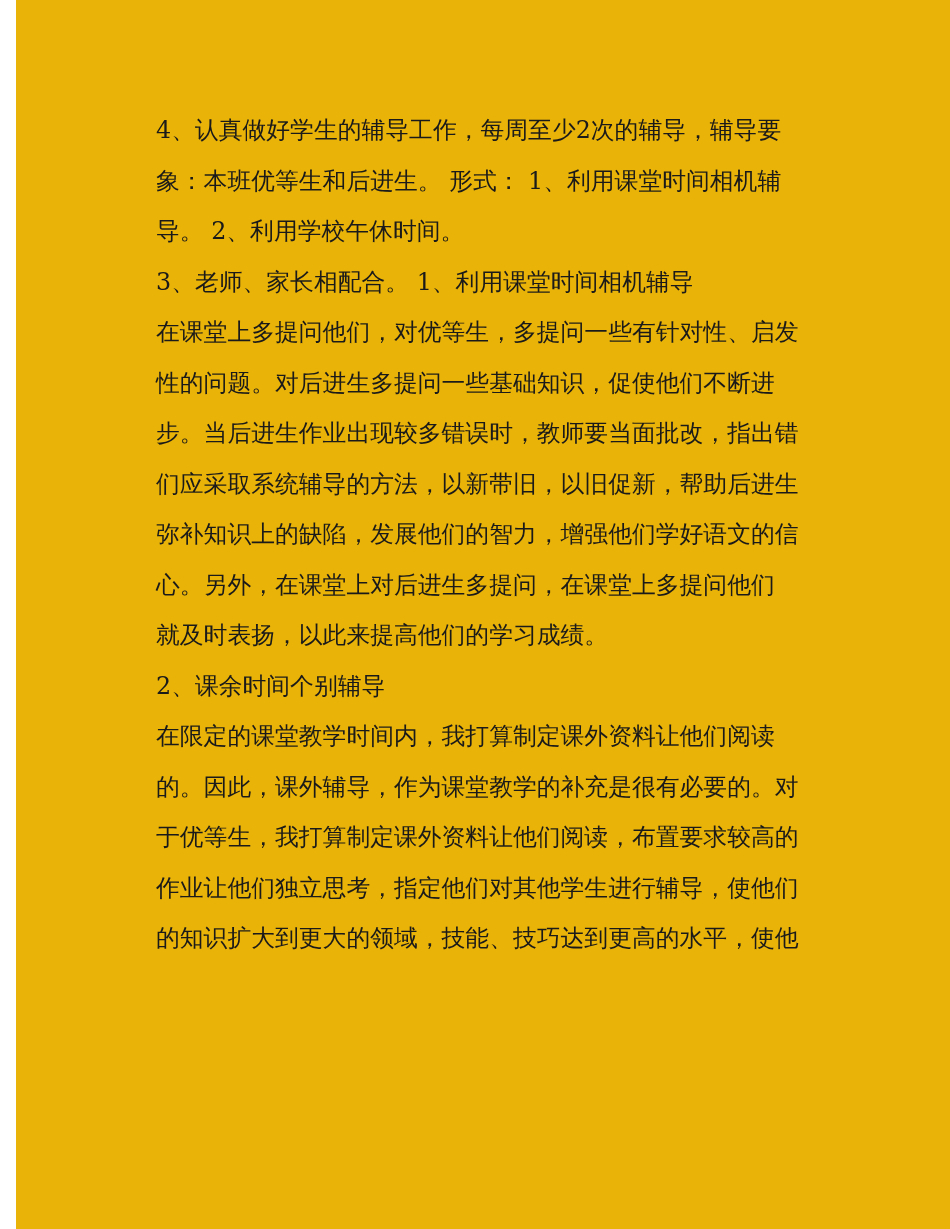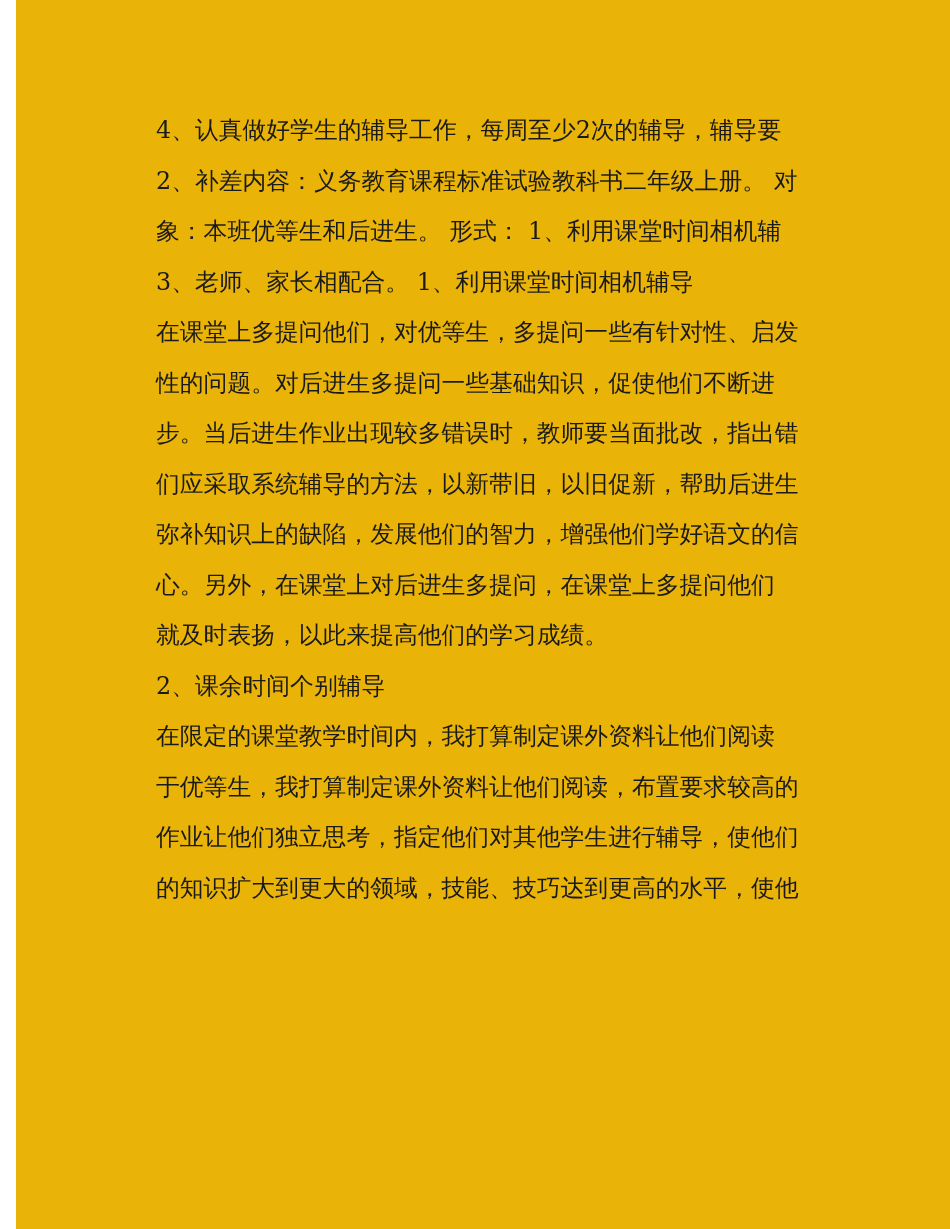--- a/index.html
+++ b/index.html
@@ -36,29 +36,30 @@
       white-space: nowrap;
       letter-spacing: 0px;
     }
   </style>
 </head>
 <body>
 
 <div class="page">
   <div class="content">
     <div class="line">4、认真做好学生的辅导工作，每周至少2次的辅导，辅导要</div>
-    <div class="line">2、补差内容：义务教育课程标准试验教科书二年级上册。 对</div>
     <div class="line">象：本班优等生和后进生。 形式： 1、利用课堂时间相机辅</div>
+    <div class="line">导。 2、利用学校午休时间。</div>
     <div class="line">3、老师、家长相配合。 1、利用课堂时间相机辅导</div>
     <div class="line">在课堂上多提问他们，对优等生，多提问一些有针对性、启发</div>
     <div class="line">性的问题。对后进生多提问一些基础知识，促使他们不断进</div>
     <div class="line">步。当后进生作业出现较多错误时，教师要当面批改，指出错</div>
     <div class="line">们应采取系统辅导的方法，以新带旧，以旧促新，帮助后进生</div>
     <div class="line">弥补知识上的缺陷，发展他们的智力，增强他们学好语文的信</div>
     <div class="line">心。另外，在课堂上对后进生多提问，在课堂上多提问他们</div>
     <div class="line">就及时表扬，以此来提高他们的学习成绩。</div>
     <div class="line">2、课余时间个别辅导</div>
     <div class="line">在限定的课堂教学时间内，我打算制定课外资料让他们阅读</div>
+    <div class="line">的。因此，课外辅导，作为课堂教学的补充是很有必要的。对</div>
     <div class="line">于优等生，我打算制定课外资料让他们阅读，布置要求较高的</div>
     <div class="line">作业让他们独立思考，指定他们对其他学生进行辅导，使他们</div>
     <div class="line">的知识扩大到更大的领域，技能、技巧达到更高的水平，使他</div>
   </div>
 </div>
 
 </body></html>

